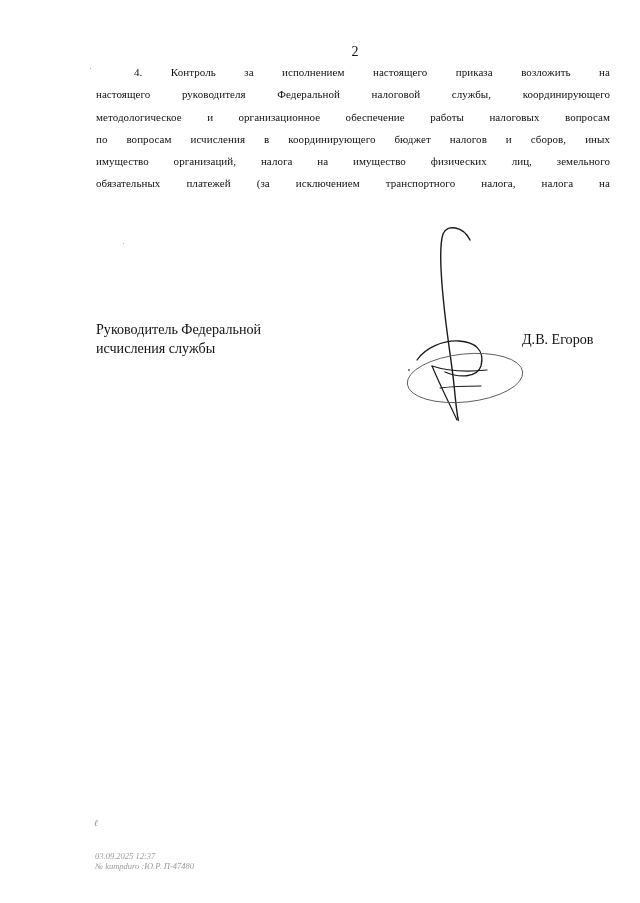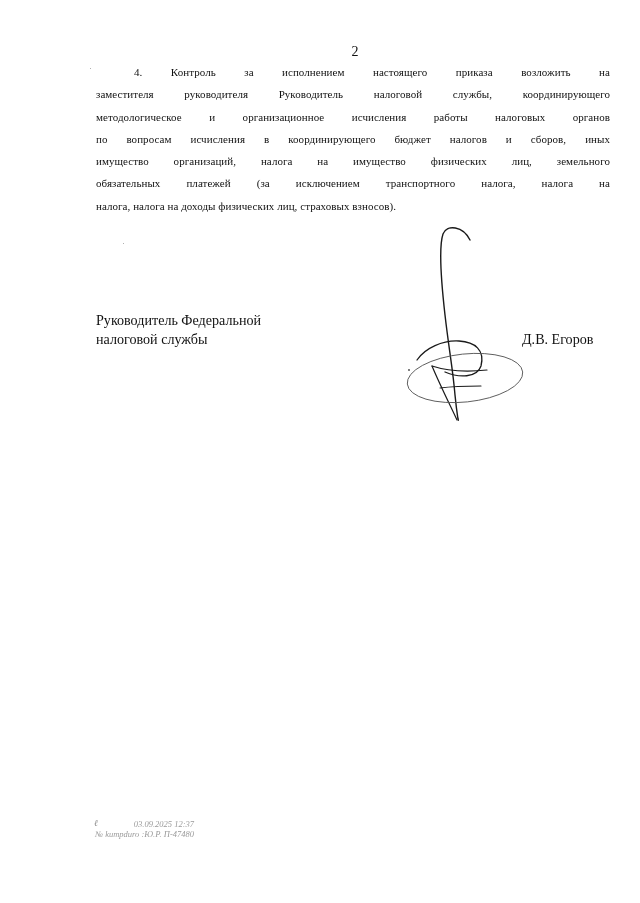--- a/index.html
+++ b/index.html
@@ -51,21 +51,21 @@
     }
     .body-text .line.first {
       padding-left: 38px;
     }
     .body-text .line.last {
       text-align-last: left;
     }
     .signer-title {
       position: absolute;
       left: 96px;
-      top: 311px;
+      top: 320px;
       font-size: 14.1px;
       line-height: 19px;
     }
     .signer-title span { display: block; }
     .signer-name {
       position: absolute;
       left: 522px;
       top: 330px;
       font-size: 14.1px;
       line-height: 19px;
@@ -74,27 +74,26 @@
     .signature {
       position: absolute;
       left: 395px;
       top: 220px;
       width: 150px;
       height: 210px;
     }
     .footer {
       position: absolute;
       left: 95px;
-      top: 820px;
+      top: 852px;
       font-family: "Liberation Serif", serif;
       font-style: italic;
       font-size: 8.5px;
       line-height: 9.5px;
       color: #9a9a9a;
-      text-align: right;
     }
     .footer span { display: block; }
     .speck {
       position: absolute;
       font-size: 9px;
       color: #8a8a8a;
       font-style: italic;
     }
     .dot {
       position: absolute;
@@ -104,31 +103,30 @@
   </style>
 </head>
 <body>
 
 <div class="page">
 
   <div class="page-number">2</div>
 
   <div class="body-text">
     <span class="line first">4. Контроль за исполнением настоящего приказа возложить на</span>
-    <span class="line">заместителя руководителя Руководитель налоговой службы, координирующего</span>
-    <span class="line">методологическое и организационное исчисления работы налоговых органов</span>
+    <span class="line">настоящего руководителя Федеральной налоговой службы, координирующего</span>
+    <span class="line">методологическое и организационное обеспечение работы налоговых вопросам</span>
     <span class="line">по вопросам исчисления в координирующего бюджет налогов и сборов, иных</span>
     <span class="line">имущество организаций, налога на имущество физических лиц, земельного</span>
     <span class="line">обязательных платежей (за исключением транспортного налога, налога на</span>
-    <span class="line last">налога, налога на доходы физических лиц, страховых взносов).</span>
   </div>
 
   <div class="signer-title">
     <span>Руководитель Федеральной</span>
-    <span>налоговой службы</span>
+    <span>исчисления службы</span>
   </div>
 
   <svg class="signature" viewBox="0 0 150 210" xmlns="http://www.w3.org/2000/svg">
 
     <path d="M75 20 C68 6, 52 4, 48 14 C44 26, 46 60, 50 95 C54 130, 58 150, 60 175 C62 195, 64 205, 63 198" fill="none" stroke="#1a1a1a" stroke-width="1.4" stroke-linecap="round"></path>
 
     <path d="M22 140 C30 128, 48 120, 64 121 C80 122, 90 130, 86 146 C82 158, 64 158, 50 152" fill="none" stroke="#1a1a1a" stroke-width="1.3" stroke-linecap="round"></path>
 
     <path d="M37 146 C55 152, 72 152, 92 150" fill="none" stroke="#1a1a1a" stroke-width="1.2" stroke-linecap="round"></path>
     <path d="M45 168 C60 166, 72 166, 86 166" fill="none" stroke="#1a1a1a" stroke-width="1.1" stroke-linecap="round"></path>

